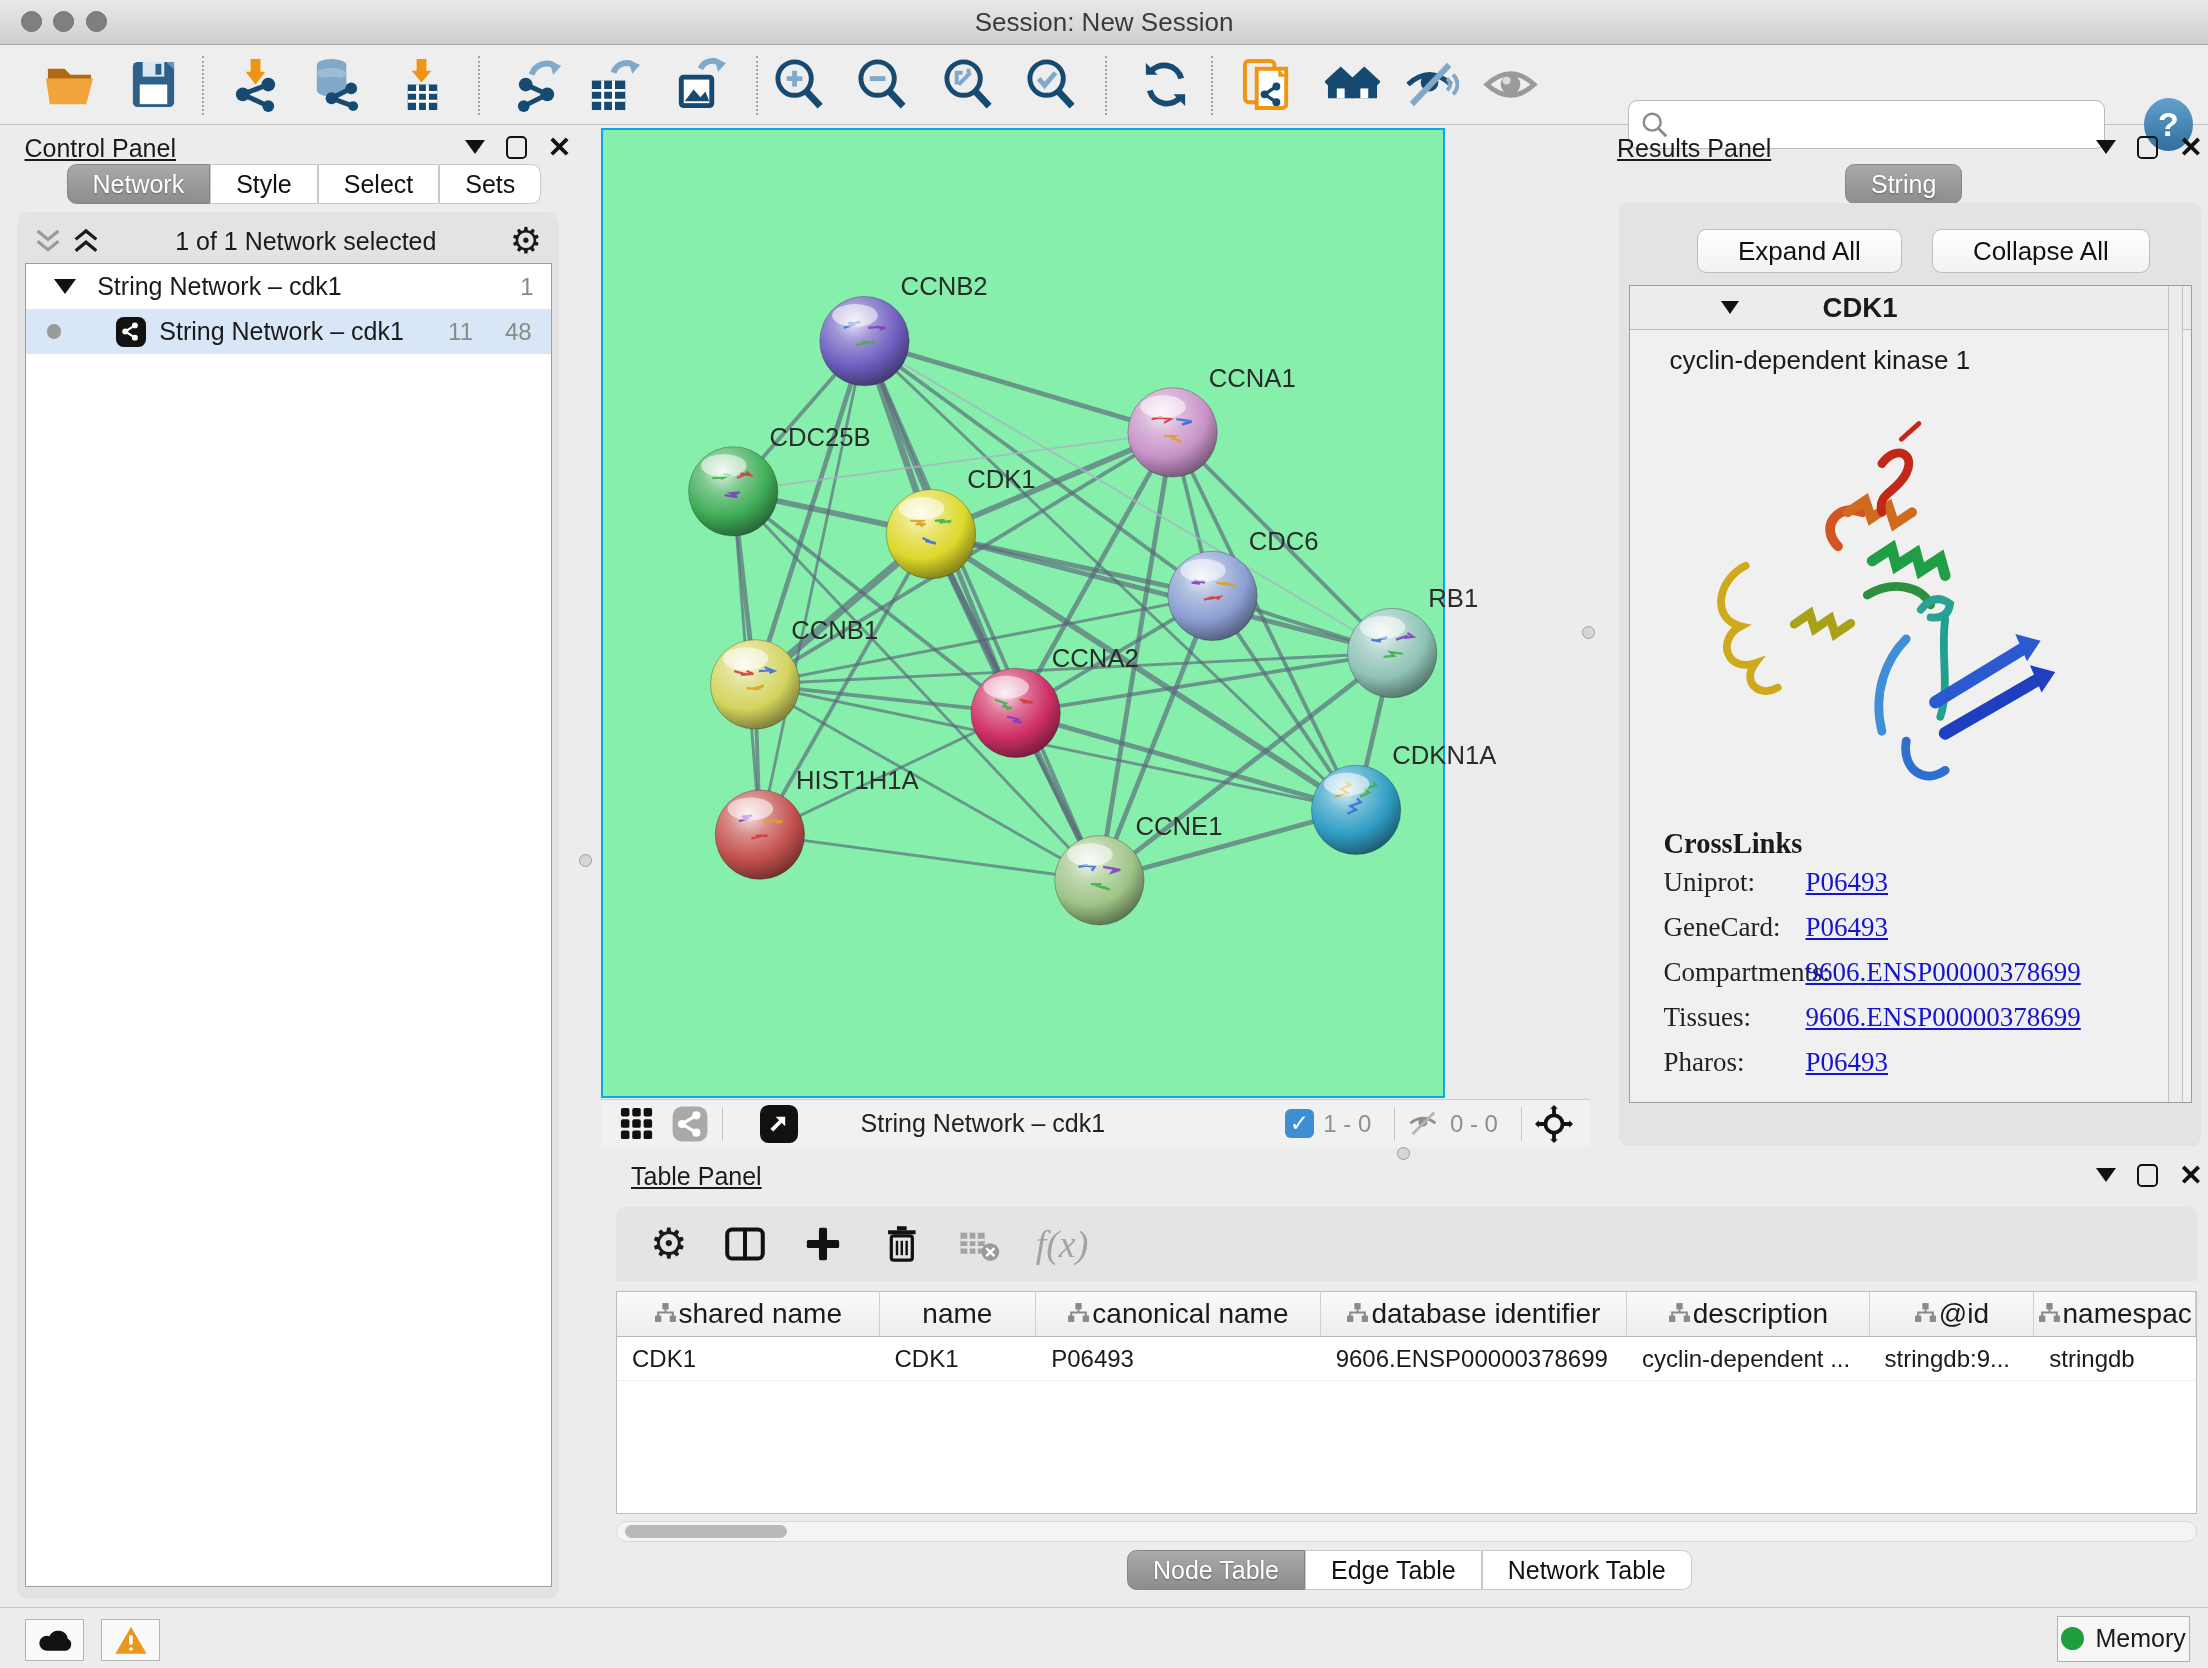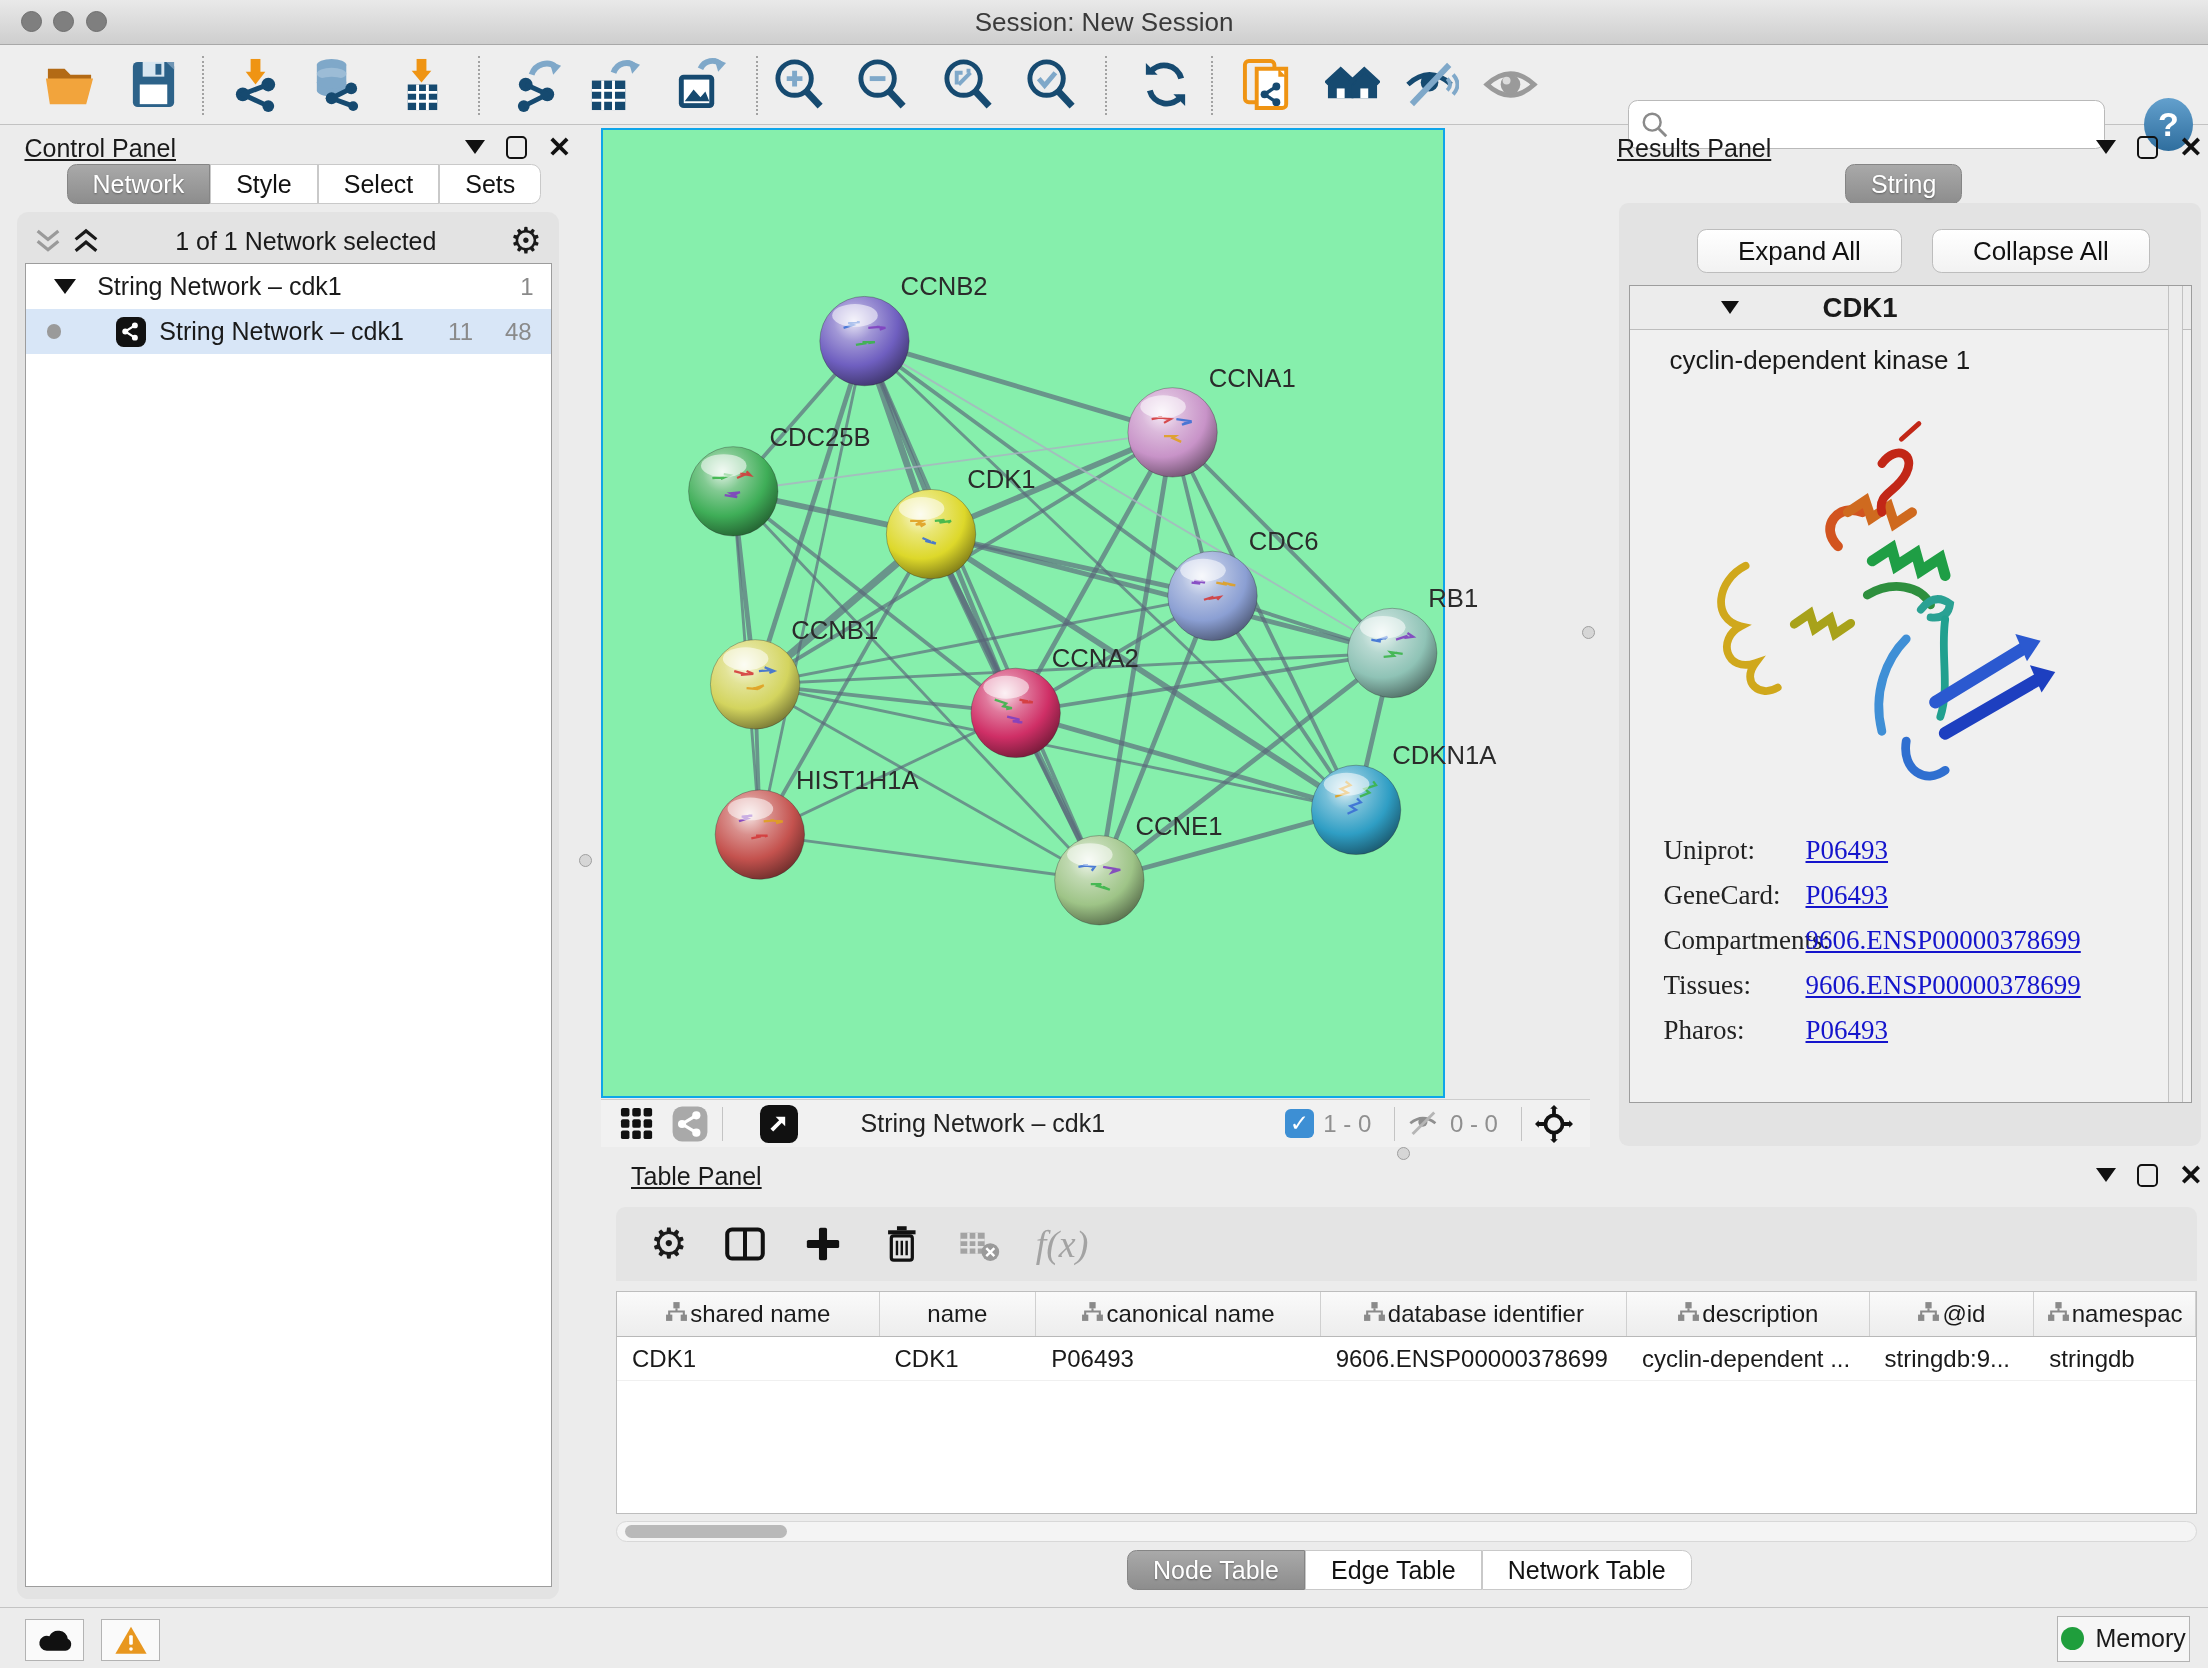--- a/index.html
+++ b/index.html
@@ -85,21 +85,21 @@
   .vscroll { position:absolute; right:7.6px; top:0; bottom:0; width:15px; background:#ececec; border-left:1px solid #c2c2c2; border-right:1px solid #c2c2c2;}
 
   
   .tpanel { position:absolute; left:575px; top:1158px; width:1633px; height:447px; }
   .tp-toolbar { position:absolute; left:41px; top:49px; width:1581px; height:74px; background:#e4e4e4; border-radius:9.5px 9.5px 0 0;
     display:flex; align-items:center; gap:36px; padding-left:34px; }
   .tp-toolbar svg { width:42px; height:42px; }
   .fx { font-family:"Liberation Serif",serif; font-style:italic; font-size:38px; color:#a3a3a3; }
   .dtable { position:absolute; left:41px; top:133px; width:1581px; height:223px; background:#fff; border:1px solid #bdbdbd; overflow:hidden; }
   .thead { display:flex; height:45px; background:linear-gradient(#fafafa,#ededed); border-bottom:1.9px solid #b8b8b8; }
-  .th { display:flex; align-items:center; justify-content:center; gap:2px; font-size:24px; border-right:1px solid #d0d0d0; overflow:hidden; white-space:nowrap;}
+  .th { display:flex; align-items:center; justify-content:center; gap:2px; font-size:28px; border-right:1px solid #d0d0d0; overflow:hidden; white-space:nowrap;}
   .trow { display:flex; height:44px; border-bottom:1px solid #f0f0f0; }
   .td { font-size:24px; padding-left:15px; display:flex; align-items:center; overflow:hidden; white-space:nowrap; }
   .hscroll { position:absolute; left:41px; top:363px; width:1581px; height:21px; background:#f4f4f4; border:1px solid #d8d8d8; border-radius:10.5px; }
   .hthumb { position:absolute; left:7.6px; top:2.9px; width:162px; height:13.3px; background:#b9b9b9; border-radius:6.7px; }
 
   
   .statusbar { position:absolute; left:0; top:1607px; width:2208px; height:61px; background:#ececec; border-top:1px solid #c4c4c4; }
   .sb-btn { position:absolute; top:10.5px; width:59px; height:42px; background:#fafafa; border:1.9px solid #b3b3b3;
     display:flex; align-items:center; justify-content:center; }
   .membtn { position:absolute; left:2057px; top:7.6px; width:133px; height:46px; background:#f6f6f6; border:1.9px solid #b3b3b3;
@@ -601,20 +601,21 @@
           <path d="M250 215C245 250 255 285 245 315" stroke="#21a08f" stroke-width="8"></path>
           <path d="M185 330C175 290 190 255 210 235" stroke="#3f8fd6" stroke-width="9"></path>
           <path d="M240 300L330 245" stroke="#2b59d0" stroke-width="13"></path>
           <path d="M250 332L345 277" stroke="#1d3fc0" stroke-width="13"></path>
           <path d="M210 340C205 370 230 385 250 370" stroke="#2f6fd0" stroke-width="9"></path>
         </g>
         <path d="M322 230l26 7-14 21z" fill="#2b59d0"></path>
         <path d="M337 262l26 7-14 21z" fill="#1d3fc0"></path>
       </svg>
       <div style="position:absolute; left:0; top:542px; width:533px">
+        <div class="xl-head" style="padding-left:34px">CrossLinks</div>
         <div id="xl-rows">
             <div class="xl-row">
               <span class="xl-label">Uniprot:</span>
               <a class="xl-link" style="color: rgb(20, 20, 204);">P06493</a>
             </div>
             <div class="xl-row">
               <span class="xl-label">GeneCard:</span>
               <a class="xl-link" style="color: rgb(20, 20, 204);">P06493</a>
             </div>
             <div class="xl-row">

